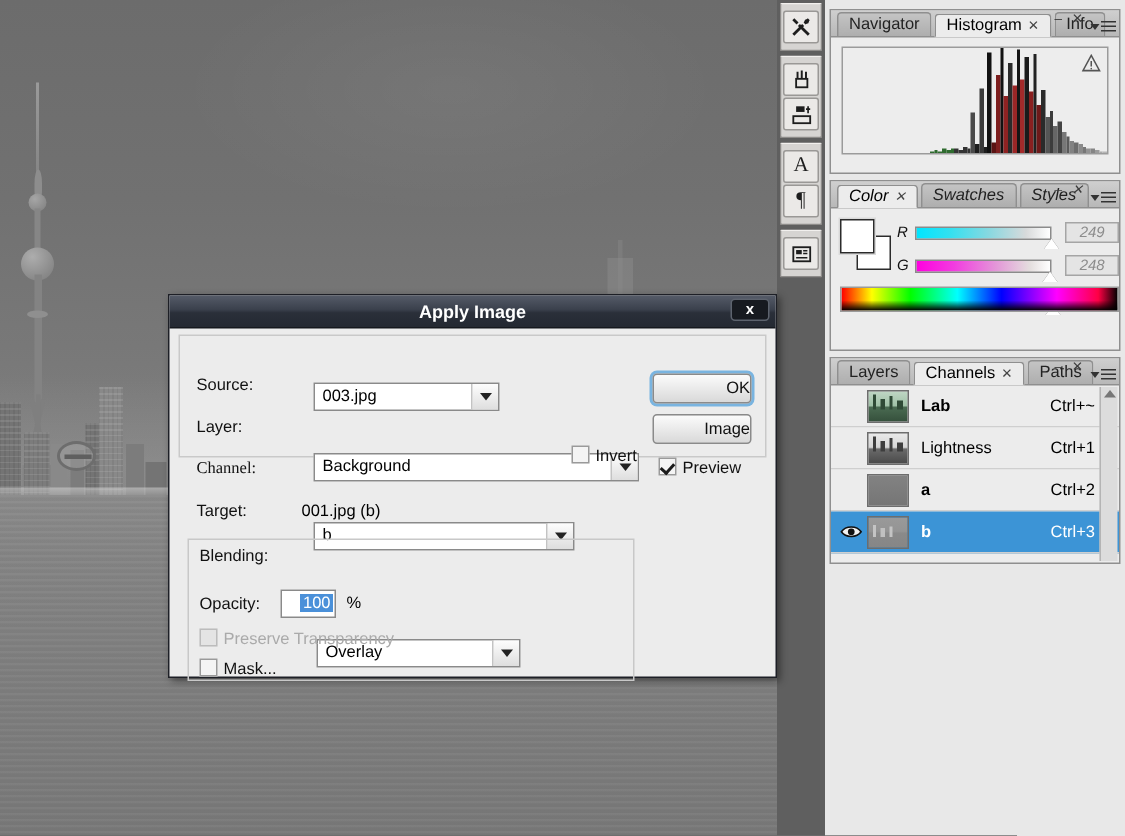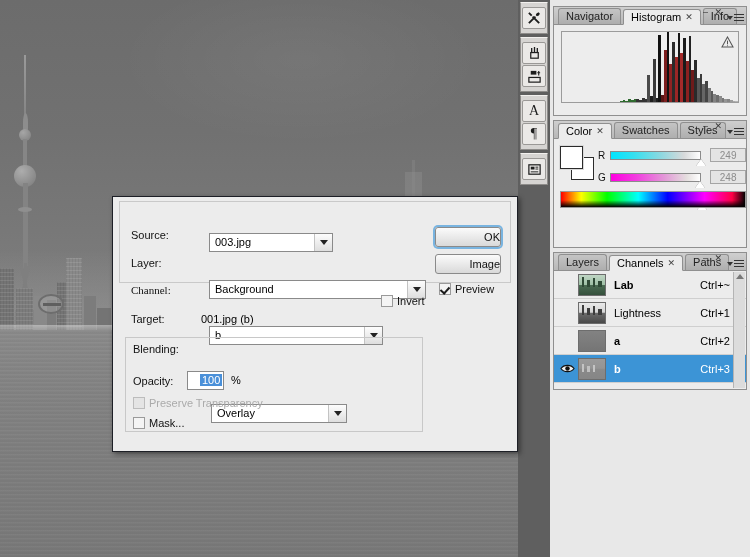--- a/index.html
+++ b/index.html
@@ -406,21 +406,21 @@
             </div>
           <svg class="warnico" viewBox="0 0 14 13">
             <path d="M7 1 L13 12 L1 12 Z" fill="none" stroke="#555" stroke-width="1.1"></path>
             <path d="M7 5 L7 9" stroke="#555" stroke-width="1.1"></path>
             <circle cx="7" cy="10.6" r="0.6" fill="#555"></circle>
           </svg>
         </div>
       </div>
     </div>
 
-    <div class="panel" style="height:128px;">
+    <div class="panel" style="height:114px;font-style:italic;">
       <div class="tabrow">
         <div class="tab active">
           <span>Color</span>
           <span class="x">✕</span>
         </div>
         <div class="tab">
           <span>Swatches</span>
         </div>
         <div class="tab">
           <span>Styles</span>
@@ -550,20 +550,24 @@
         </div>
       </div>
 
       <div class="chanscroll">
           <div class="up"></div>
         </div>
     </div>
   </div>
 
   <div id="dialog">
+    <div id="dlgTitle">
+      <span>Apply Image</span>
+      <div id="dlgClose">x</div>
+    </div>
 
     <div id="dlgBody">
       <div class="inner-frame"></div>
 
       <div class="frm lbl" style="left:18px; top:32px; width:62px;">
         <span>Source:</span>
       </div>
       <div class="frm combo" style="left:86px; top:28px; width:124px;">
         <span>003.jpg</span>
         <span class="arrowbox">
@@ -584,21 +588,21 @@
       <div class="frm lbl" style="left:18px; top:87px; width:62px;font-family:Liberation Serif, serif;">
         <span>Channel:</span>
       </div>
       <div class="frm combo" style="left:86px; top:83px; width:174px;">
         <span>b</span>
         <span class="arrowbox">
             <b></b>
           </span>
       </div>
 
-      <div class="frm" style="left:268px; top:98px;">
+      <div class="frm" style="left:268px; top:78px;">
         <span class="cbox"></span><span class="cklabel">Invert</span>
       </div>
 
       <div class="frm lbl" style="left:18px; top:116px; width:62px;">
         <span>Target:</span>
       </div>
       <div class="frm" style="left:88px; top:116px; font-size:11px;">001.jpg (b)</div>
 
       <div class="group" style="left:12px; top:140px; width:298px; height:95px;"></div>
 

